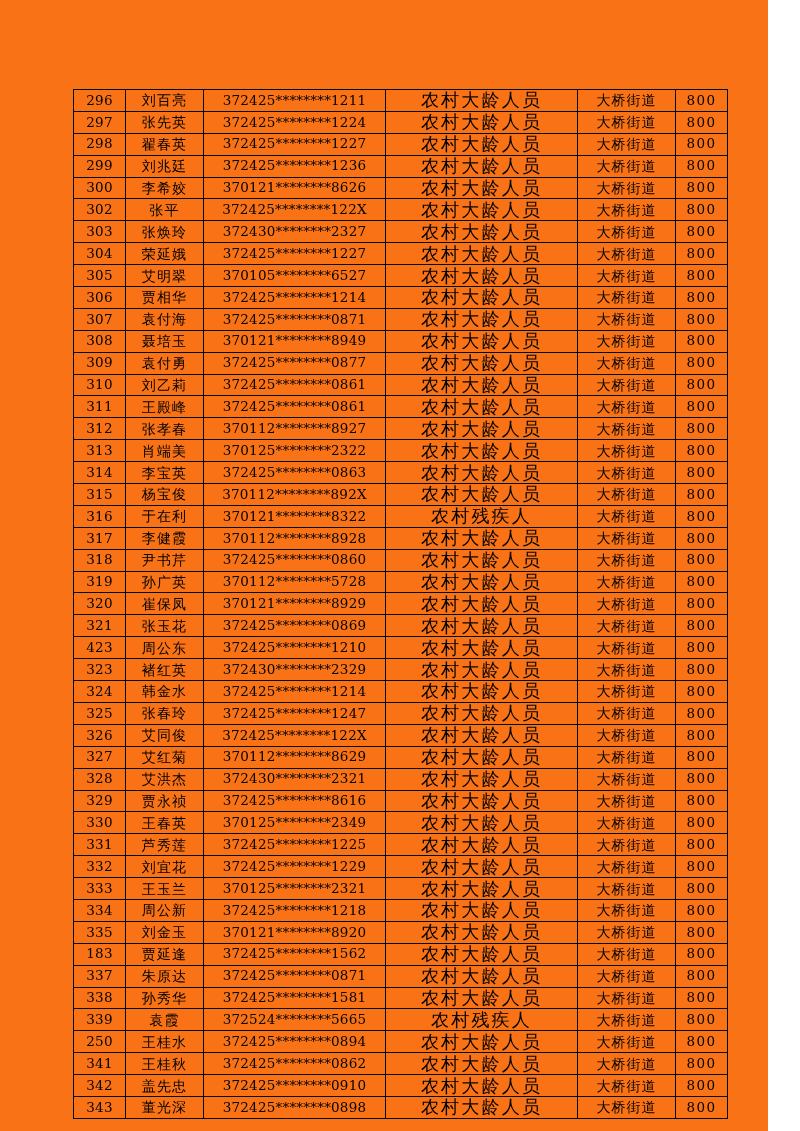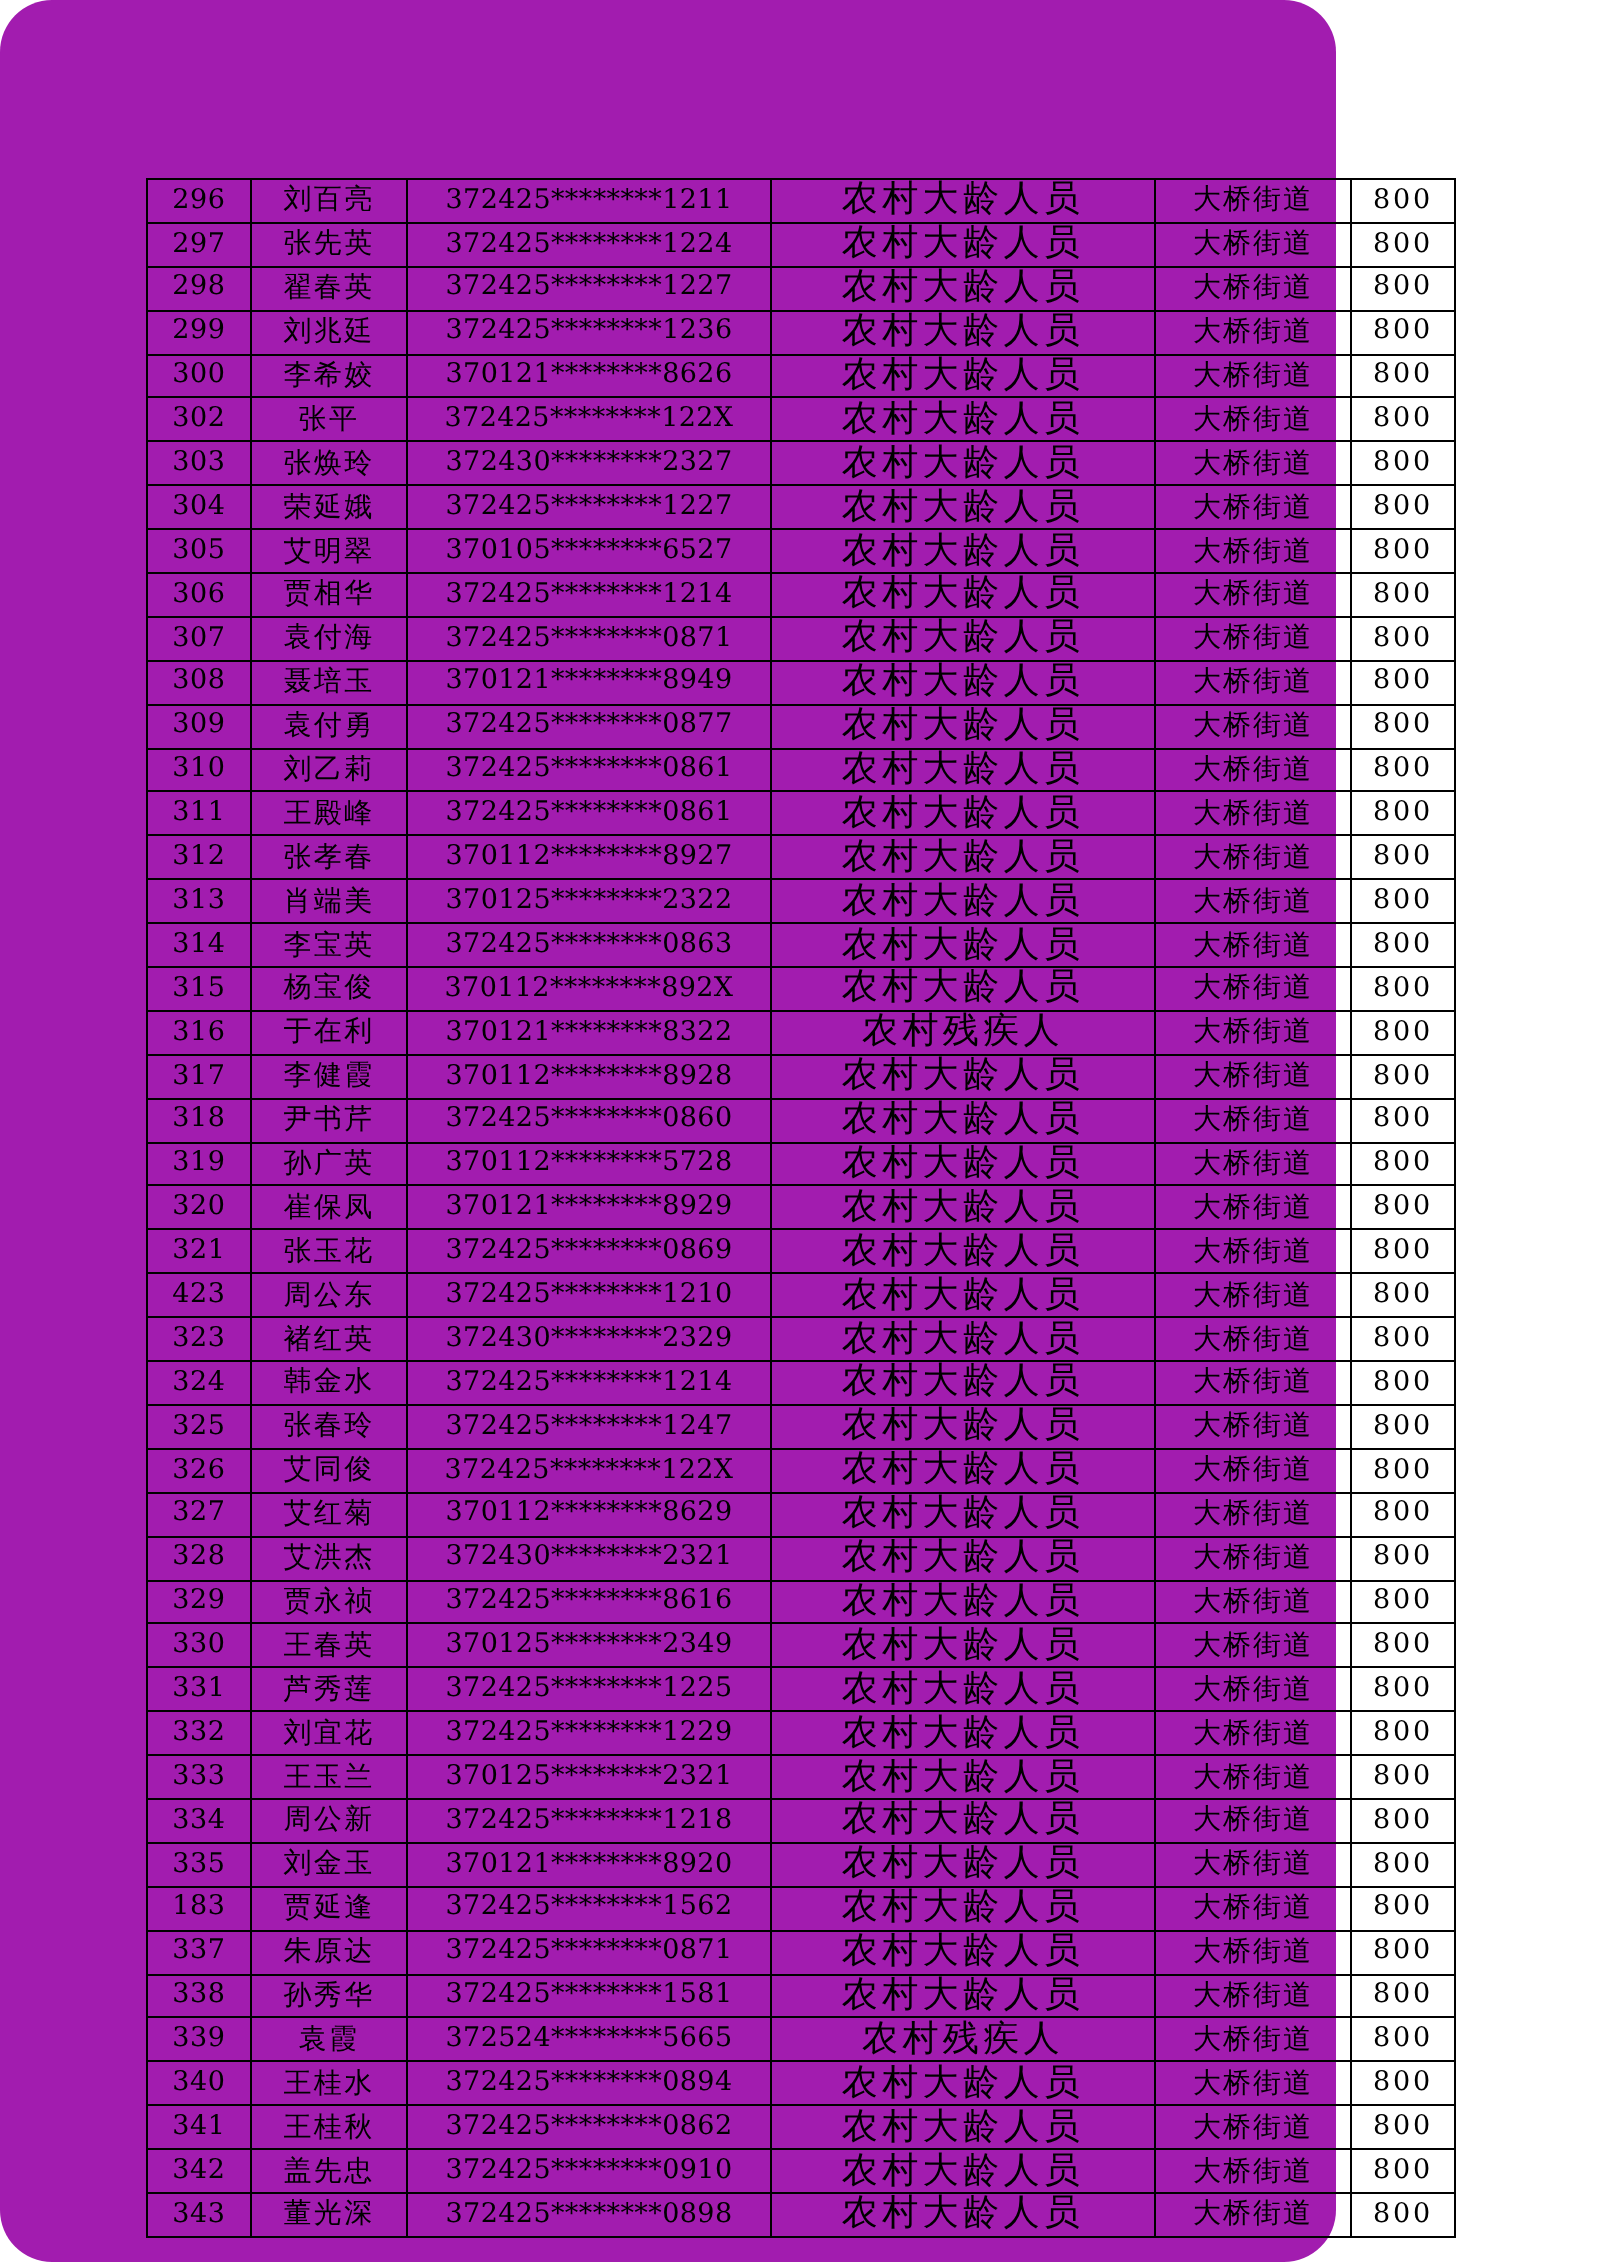--- a/index.html
+++ b/index.html
@@ -12,24 +12,23 @@
     width: 800px;
     height: 1131px;
     font-family: "DejaVu Serif", "Liberation Serif", serif;
     position: relative;
     overflow: hidden;
   }
   .page {
     position: absolute;
     left: 0;
     top: 0;
-    width: 668px;
+    width: 768px;
     height: 1131px;
-    background: #a21caf;
-    border-radius: 26px;
+    background: #f97316;
   }
   .table-wrap {
     position: absolute;
     left: 73px;
     top: 89px;
     width: 654px;
   }
   table.roster {
     border-collapse: collapse;
     table-layout: fixed;
@@ -432,21 +431,21 @@
           </tr>
           <tr>
             <td class="seq">339</td>
             <td class="name">袁霞</td>
             <td class="idno">372524********5665</td>
             <td class="cat">农村残疾人</td>
             <td class="street">大桥街道</td>
             <td class="amt">800</td>
           </tr>
           <tr>
-            <td class="seq">340</td>
+            <td class="seq">250</td>
             <td class="name">王桂水</td>
             <td class="idno">372425********0894</td>
             <td class="cat">农村大龄人员</td>
             <td class="street">大桥街道</td>
             <td class="amt">800</td>
           </tr>
           <tr>
             <td class="seq">341</td>
             <td class="name">王桂秋</td>
             <td class="idno">372425********0862</td>

